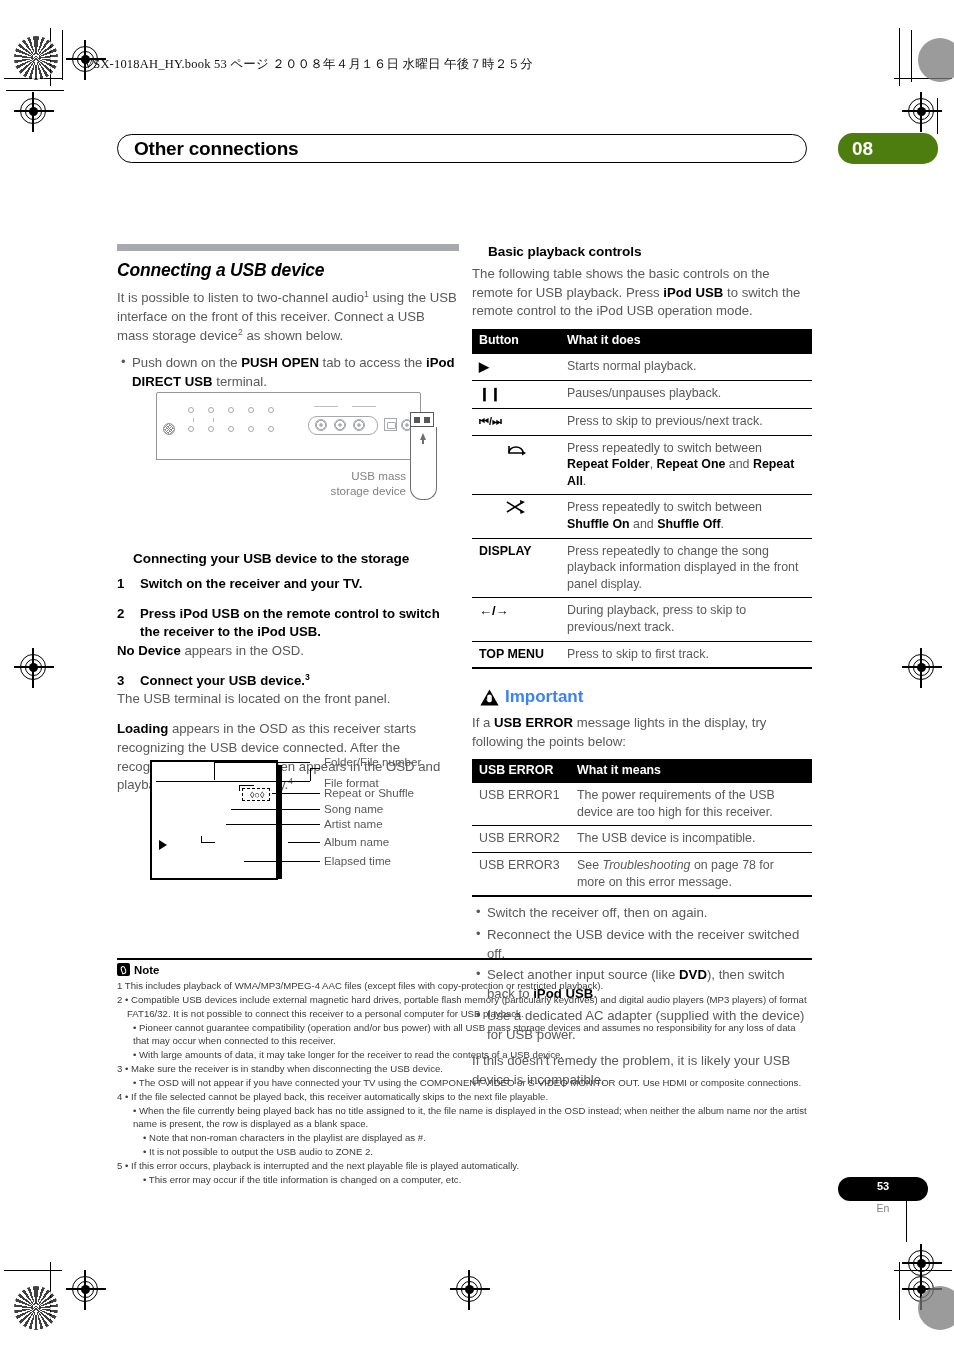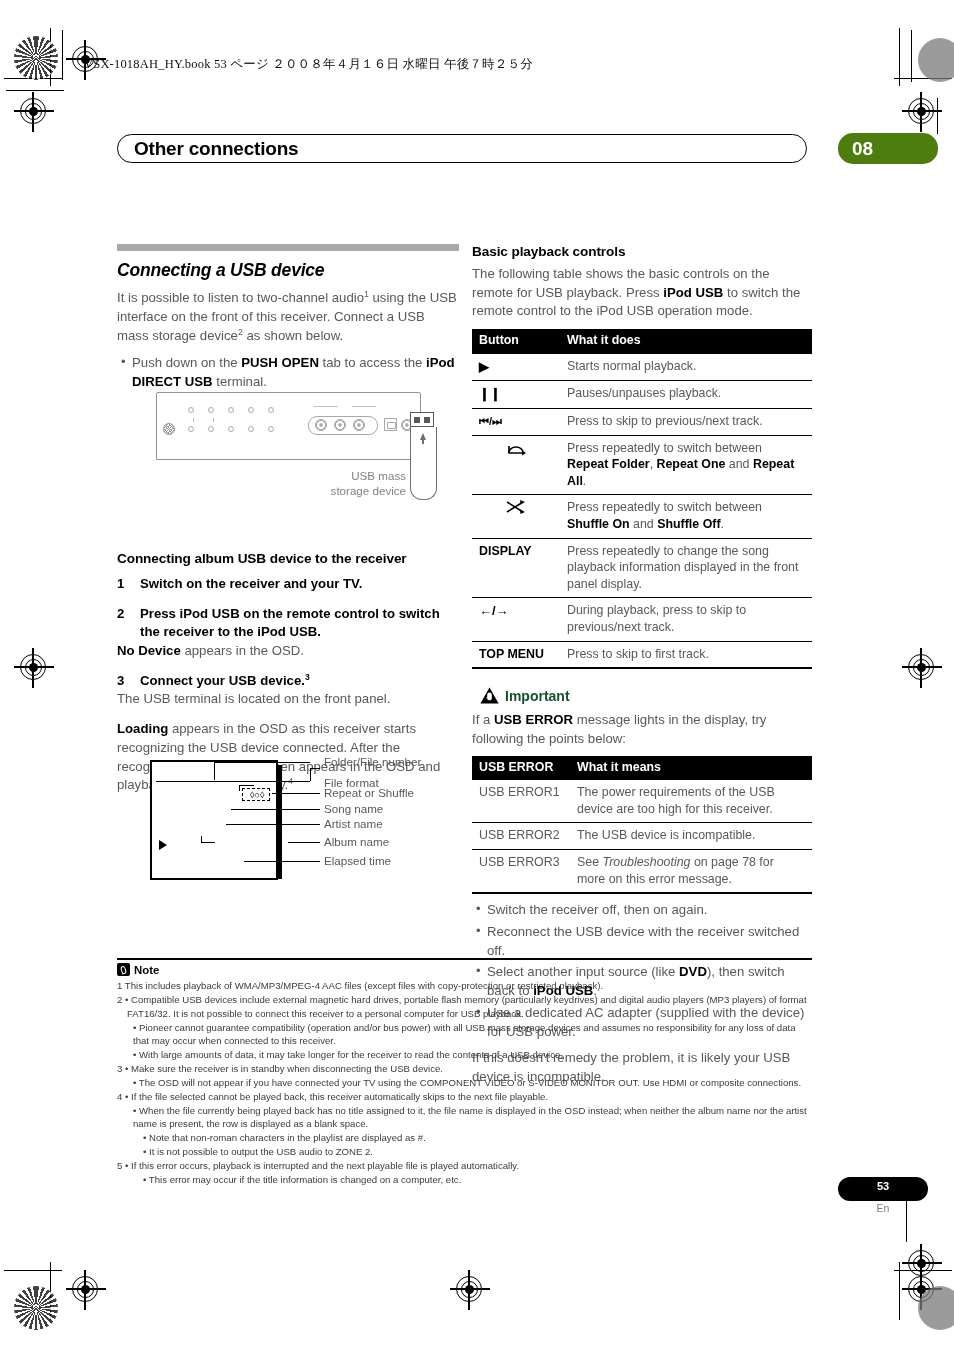--- a/index.html
+++ b/index.html
@@ -74,21 +74,21 @@
   .col-right { position:absolute; left:472px; top:244px; width:340px; }
 
   h2.sec {
     font-size:17.5px; font-weight:bold; color:#000; margin:0 0 9px 0;
     letter-spacing:-.2px; line-height:1.15;font-style:italic;
   }
   .sec-rule {
     height:7px; background:#a7a9ac; margin:0 0 9px 0; width:100%;
   }
   h3.sub {
-    font-size:13.6px; font-weight:bold; color:#000; margin:19px 0 9px 0;
+    font-size:13.6px; font-weight:bold; color:#000; margin:19px 0 9px 16px;
     letter-spacing:-.1px;
   }
   p.body {
     font-size:13.2px; line-height:1.42; color:#58595b; margin:0 0 9px 0;
   }
   p.body b, .bk { color:#000; font-weight:bold; }
   sup { font-size:8.6px; vertical-align:super; line-height:0; }
 
   ul.bul { list-style:none; margin:0 0 8px 0; padding:0; }
   ul.bul li {
@@ -221,21 +221,21 @@
   .glyph { font-size:13px; color:#000; letter-spacing:0px; }
 
   
   .imp-head {
     display:flex; align-items:center; gap:6px; margin:18px 0 7px 8px;
   }
   .imp-tri {
     position:relative; width:19px; height:17px; flex:0 0 19px;
   }
   .imp-tri svg { display:block; }
-  .imp-title { font-size:14px; font-weight:bold; color:#14532d; }
+  .imp-title { font-size:17px; font-weight:bold; color:#3b82f6; }
 
   
   .note-wrap { position:absolute; left:117px; top:958px; width:695px; }
   .note-rule { height:2.2px; background:#000; width:100%; }
   .note-head { display:flex; align-items:center; gap:4px; margin:3px 0 3px 0; }
   .note-ico {
     width:13px; height:13px; background:#000; border-radius:2px; position:relative; flex:0 0 13px;
   }
   .note-ico::after {
     content:""; position:absolute; left:4px; top:2.5px; width:5px; height:8px;
@@ -337,21 +337,21 @@
     <p class="body">
       <span>It is possible to listen to two-channel audio</span><sup>1</sup><span> using the USB interface on the front of this receiver. Connect a USB mass storage device</span><sup>2</sup><span> as shown below.</span>
     </p>
 
     <ul class="bul">
       <li><span>Push down on the </span><b class="bk">PUSH OPEN</b><span> tab to access the </span><b class="bk">iPod DIRECT USB</b><span> terminal.</span></li>
     </ul>
 
     <div style="height:132px;"></div>
 
-    <h3 class="sub">Connecting album USB device to the receiver</h3>
+    <h3 class="sub">Connecting your USB device to the storage</h3>
 
     <ol class="steps">
       <li>
         <div class="step-head">
           <span class="n">1</span>
           <span>Switch on the receiver and your TV.</span>
         </div>
       </li>
       <li>
         <div class="step-head">

